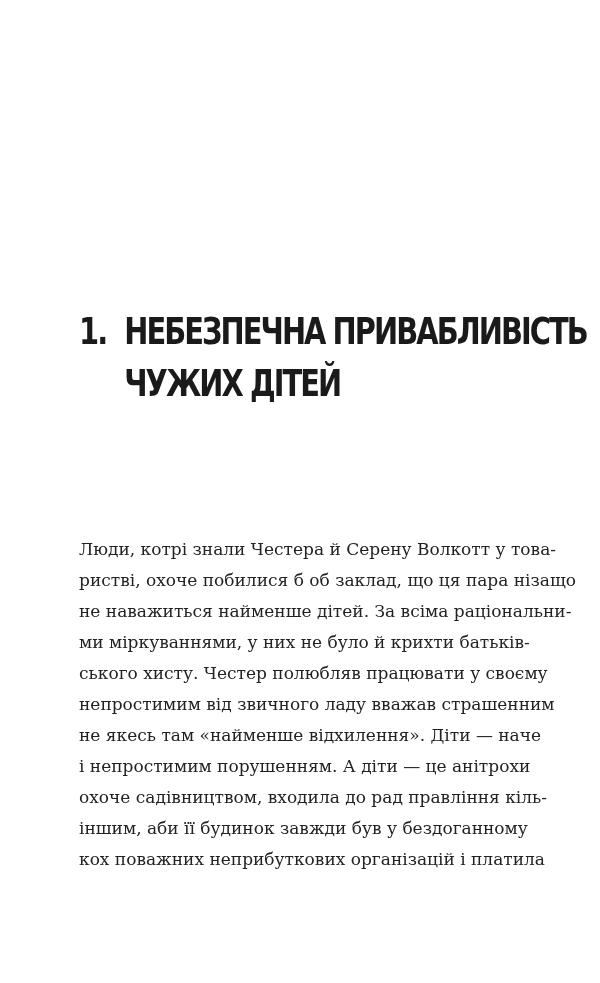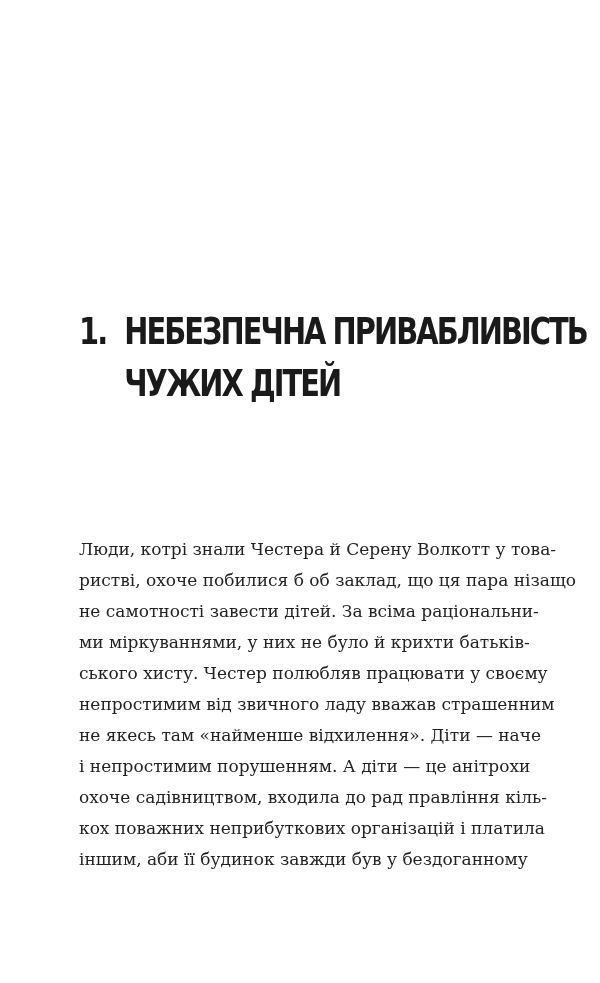--- a/index.html
+++ b/index.html
@@ -65,24 +65,24 @@
   <h1 class="chapter-heading" style="margin:0;">
     <span class="line">
       <span class="chapter-number">1.</span><span>НЕБЕЗПЕЧНА ПРИВАБЛИВІСТЬ</span>
     </span>
     <span class="line heading-line2">ЧУЖИХ ДІТЕЙ</span>
   </h1>
 
   <div class="body-text">
     <span class="line">Люди, котрі знали Честера й Серену Волкотт у това-</span>
     <span class="line">ристві, охоче побилися б об заклад, що ця пара нізащо</span>
-    <span class="line">не самотності завести дітей. За всіма раціональни-</span>
+    <span class="line">не наважиться найменше дітей. За всіма раціональни-</span>
     <span class="line">ми міркуваннями, у них не було й крихти батьків-</span>
     <span class="line">ського хисту. Честер полюбляв працювати у своєму</span>
     <span class="line">непростимим від звичного ладу вважав страшенним</span>
     <span class="line">не якесь там «найменше відхилення». Діти — наче</span>
     <span class="line">і непростимим порушенням. А діти — це анітрохи</span>
     <span class="line">охоче садівництвом, входила до рад правління кіль-</span>
+    <span class="line">іншим, аби її будинок завжди був у бездоганному</span>
     <span class="line">кох поважних неприбуткових організацій і платила</span>
-    <span class="line">іншим, аби її будинок завжди був у бездоганному</span>
   </div>
 
 </div>
 
 </body></html>

